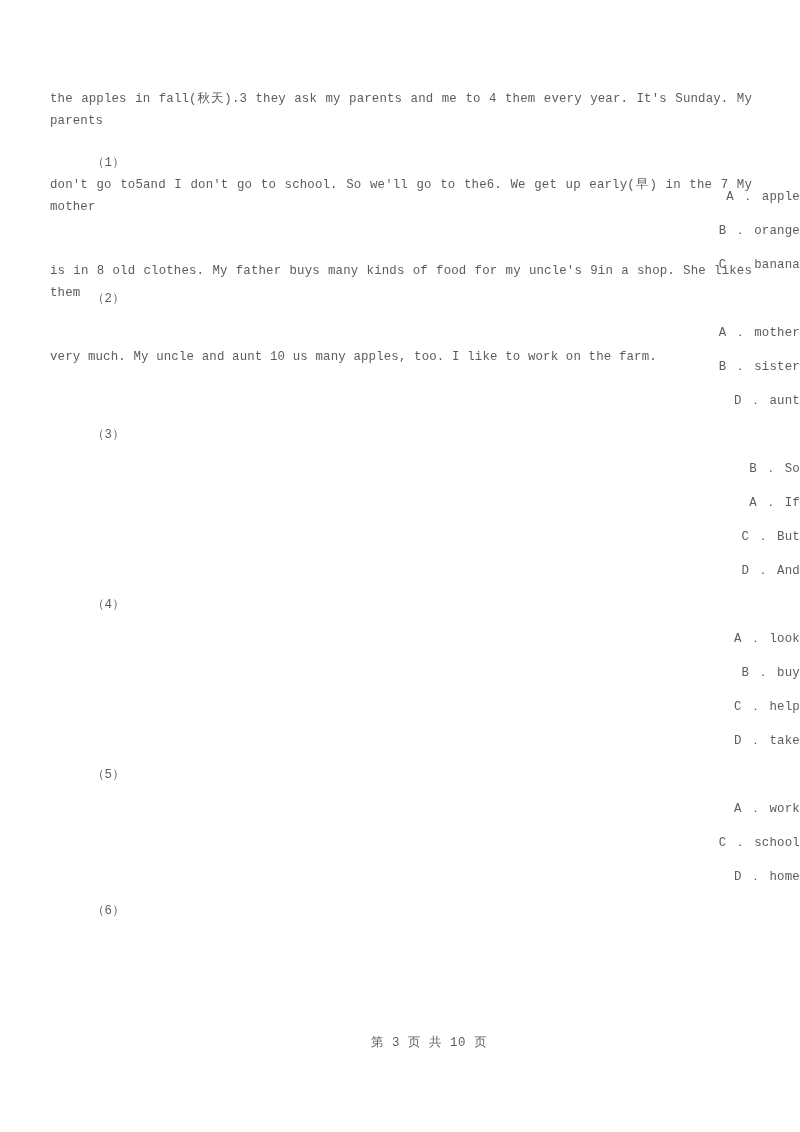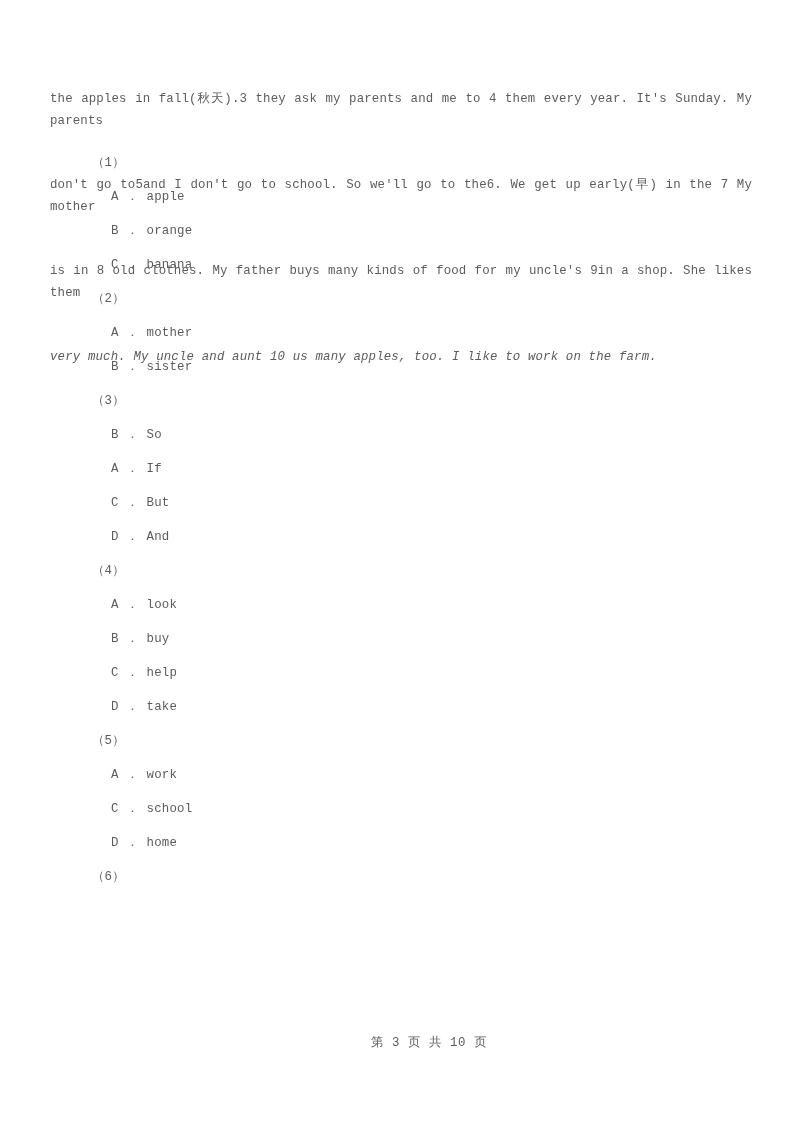--- a/index.html
+++ b/index.html
@@ -37,21 +37,20 @@
     color: #5c5c5c;
     white-space: pre-wrap;
   }
   .passage-line {
     display: block;
     text-align: justify;
     text-align-last: justify;
   }
   .passage-line.last {
     text-align-last: left;
-    font-style: italic;
   }
 
   
   .questions {
     position: absolute;
     left: 0;
     top: 146px;
     width: 800px;
   }
   .qblock {
@@ -68,20 +67,21 @@
     white-space: pre;
   }
   .opt {
     font-size: 12.4px;
     line-height: 34px;
     height: 34px;
     padding-left: 111px;
     color: #5c5c5c;
     letter-spacing: 0.2px;
     white-space: pre;
+    text-align: right;
   }
 
   
   .footer {
     position: absolute;
     left: 0;
     top: 1033px;
     width: 800px;
     text-align: center;
     font-size: 12.4px;
@@ -110,20 +110,21 @@
       <div class="qnum">（1）</div>
       <div class="opt">A ． apple</div>
       <div class="opt">B ． orange</div>
       <div class="opt">C ． banana</div>
     </div>
 
     <div class="qblock">
       <div class="qnum">（2）</div>
       <div class="opt">A ． mother</div>
       <div class="opt">B ． sister</div>
+      <div class="opt">D ． aunt</div>
     </div>
 
     <div class="qblock">
       <div class="qnum">（3）</div>
       <div class="opt">B ． So</div>
       <div class="opt">A ． If</div>
       <div class="opt">C ． But</div>
       <div class="opt">D ． And</div>
     </div>
 

